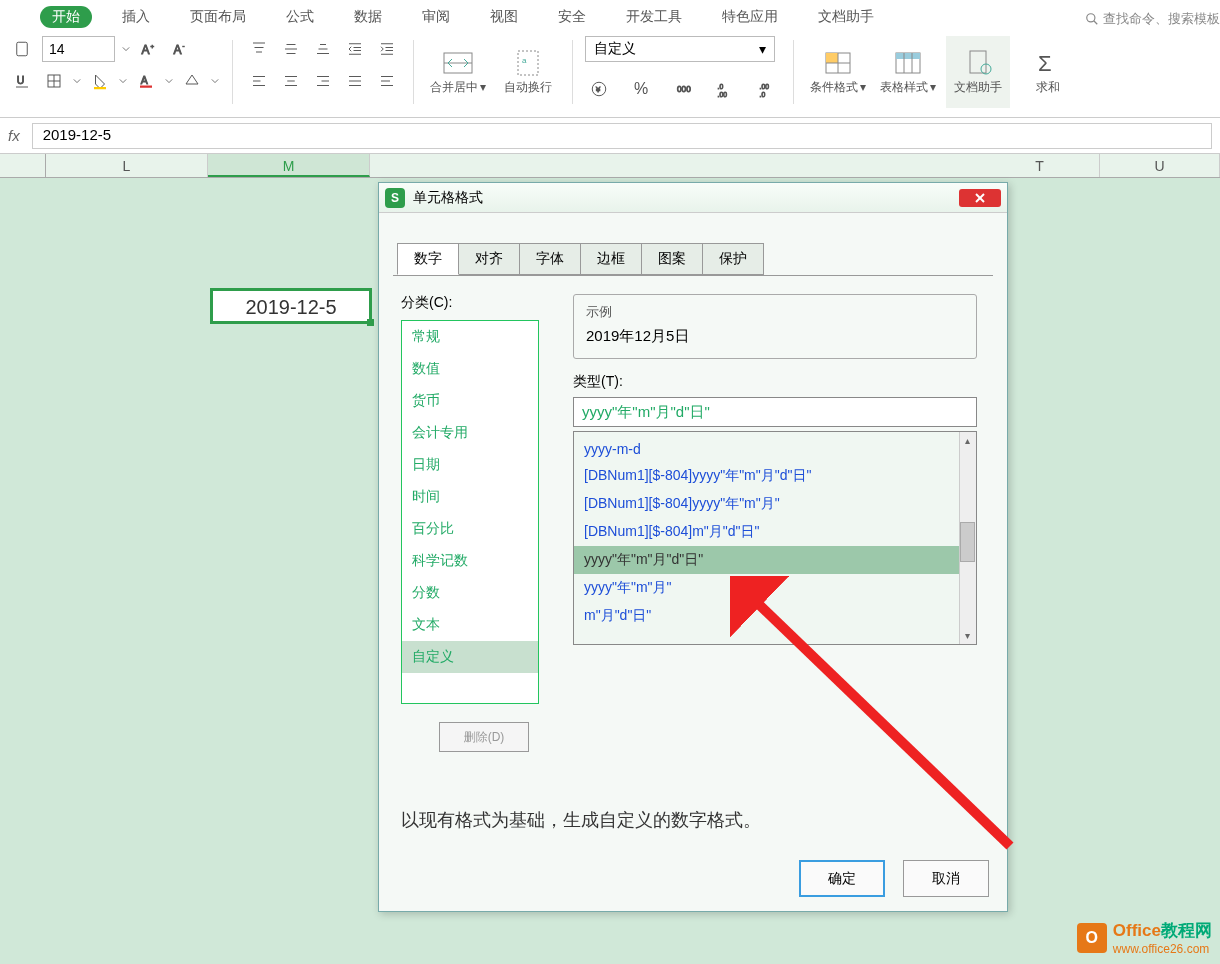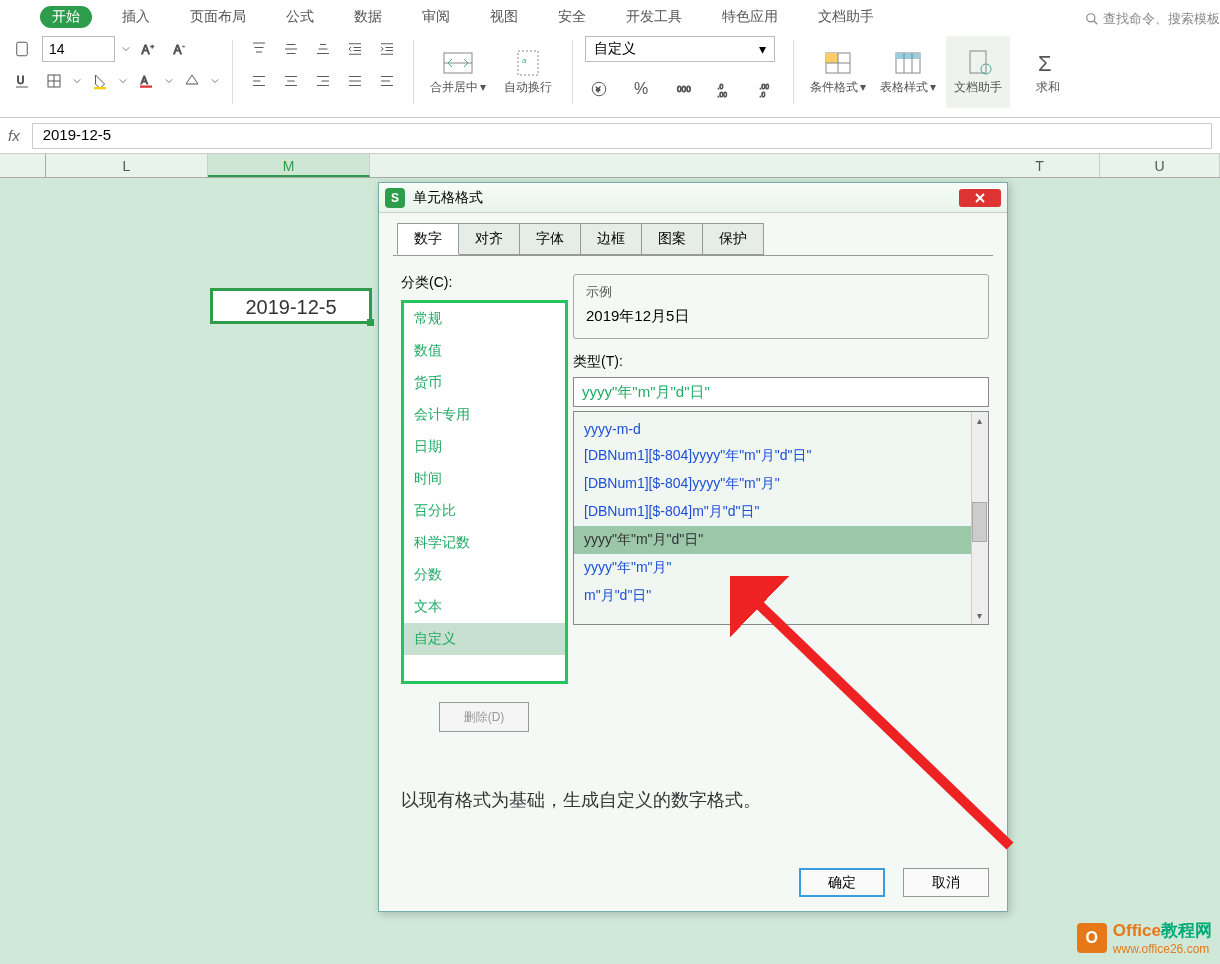--- a/index.html
+++ b/index.html
@@ -42,44 +42,44 @@
 .sel-cell { position:absolute; left:210px; top:110px; width:162px; height:36px; border:3px solid #2e9d4b; background:#fff; text-align:center; line-height:32px; font-size:20px; color:#333;}
 .sel-cell::after { content:''; position:absolute; right:-5px; bottom:-5px; width:7px; height:7px; background:#2e9d4b;}
 
 
 .dialog { position:absolute; left:378px; top:182px; width:630px; height:730px; background:#f5f9f6; border:1px solid #7aa; box-shadow: 2px 2px 8px rgba(0,0,0,0.2);}
 .dlg-title { height:30px; background: linear-gradient(#f8fdf9,#e8f3eb); display:flex; align-items:center; padding:0 6px; font-size:14px; border-bottom:1px solid #ccc;}
 .dlg-title .app-ico { width:20px; height:20px; background:#2e9d4b; border-radius:4px; display:flex; align-items:center; justify-content:center; color:#fff; font-weight:bold; margin-right:8px; font-size:12px;}
 .dlg-close { margin-left:auto; width:42px; height:18px; background:#d33; border-radius:3px; display:flex; align-items:center; justify-content:center;}
 .dlg-close svg { width:12px; height:12px;}
 .dlg-tabs { display:flex; padding: 10px 10px 0 18px; gap:0;}
-.dlg-tab { padding:6px 16px; font-size:14px; border:1px solid #999; background:#e6ede7; cursor:pointer; margin-right:-1px;}
+.dlg-tab { padding:6px 16px; font-size:14px; border:1px solid #999; background:#e6ede7; cursor:pointer; margin-right:-1px;margin-top:20px;}
 .dlg-tab.active { background:#fff; border-bottom:1px solid #fff; position:relative; z-index:2;}
 .dlg-body { border-top:1px solid #999; margin:0 14px; padding:18px 8px 0 8px; position:relative; height:620px;}
 .cat-label { font-size:14px; margin-bottom:8px;}
-.cat-list { width:167px; height:384px; border:3px solid #22c55e; background:#fff; overflow:hidden;}
+.cat-list { width:138px; height:384px; border:1px solid #22c55e; background:#fff; overflow:hidden;}
 .cat-item { padding:7px 10px; font-size:14px; cursor:pointer; color:#2a6;}
 .cat-item.sel { background:#c8e0cf;}
-.right-pane { position:absolute; left:180px; top:18px; right:4px;}
+.right-pane { position:absolute; left:180px; top:18px; right:16px;}
 .preview-box { border:1px solid #aaa; border-radius:3px; padding: 8px 12px 12px; margin-bottom:14px;}
 .preview-box .pv-lbl { font-size:13px; color:#555; margin-bottom:6px;}
 .preview-box .pv-val { font-size:15px;}
 .type-lbl { font-size:14px; margin:6px 0;}
 .type-input { width:100%; height:30px; border:1px solid #888; padding:0 8px; font-size:15px; color:#2a6; margin-bottom:4px;}
 .type-list { width:100%; height:214px; border:1px solid #888; background:#f0f7f2; overflow:hidden; position:relative;}
 .type-list-inner { padding:4px 0;}
 .type-item { padding:5px 10px; font-size:14px; color:#1d4ed8;}
 .type-item.sel { background:#9cc8aa; color:#333;}
 .type-list .scrollbar { position:absolute; right:0; top:0; width:17px; height:100%; background:#eee; border-left:1px solid #ccc;}
 .type-list .thumb { position:absolute; right:1px; top:90px; width:15px; height:40px; background:#ccc; border:1px solid #aaa;}
 .type-list .arr { position:absolute; right:0; width:17px; height:17px; display:flex; align-items:center; justify-content:center; font-size:10px; color:#666;}
 .delete-btn { width:90px; height:30px; border:1px solid #999; background:#f5f5f5; margin:18px 0 0 38px; font-size:12px; color:#999;}
 .help-text { font-size:18px; margin-top:56px; color:#333;}
 .dlg-btns { position:absolute; right:18px; bottom:14px; display:flex; gap:18px;}
-.dlg-btn { width:86px; height:29px; border:1px solid #999; background:#fafafa; font-size:14px; cursor:pointer;}
+.dlg-btn { width:86px; height:37px; border:1px solid #999; background:#fafafa; font-size:14px; cursor:pointer;}
 .dlg-btn.primary { border:2px solid #3a9de0;}
 
 
 .red-arrow { position:absolute; left:730px; top:576px; pointer-events:none; z-index:50;}
 
 
 .watermark { position:absolute; right:8px; bottom:8px; display:flex; align-items:center; gap:6px;}
 .watermark .ico { width:30px; height:30px; background:#e67817; border-radius:4px; display:flex; align-items:center; justify-content:center; font-weight:bold; color:#fff;}
 .watermark .txt1 { font-size:17px; font-weight:bold;}
 .watermark .txt1 .o1 { color:#e67817;} .watermark .txt1 .o2 { color:#0a7;}

